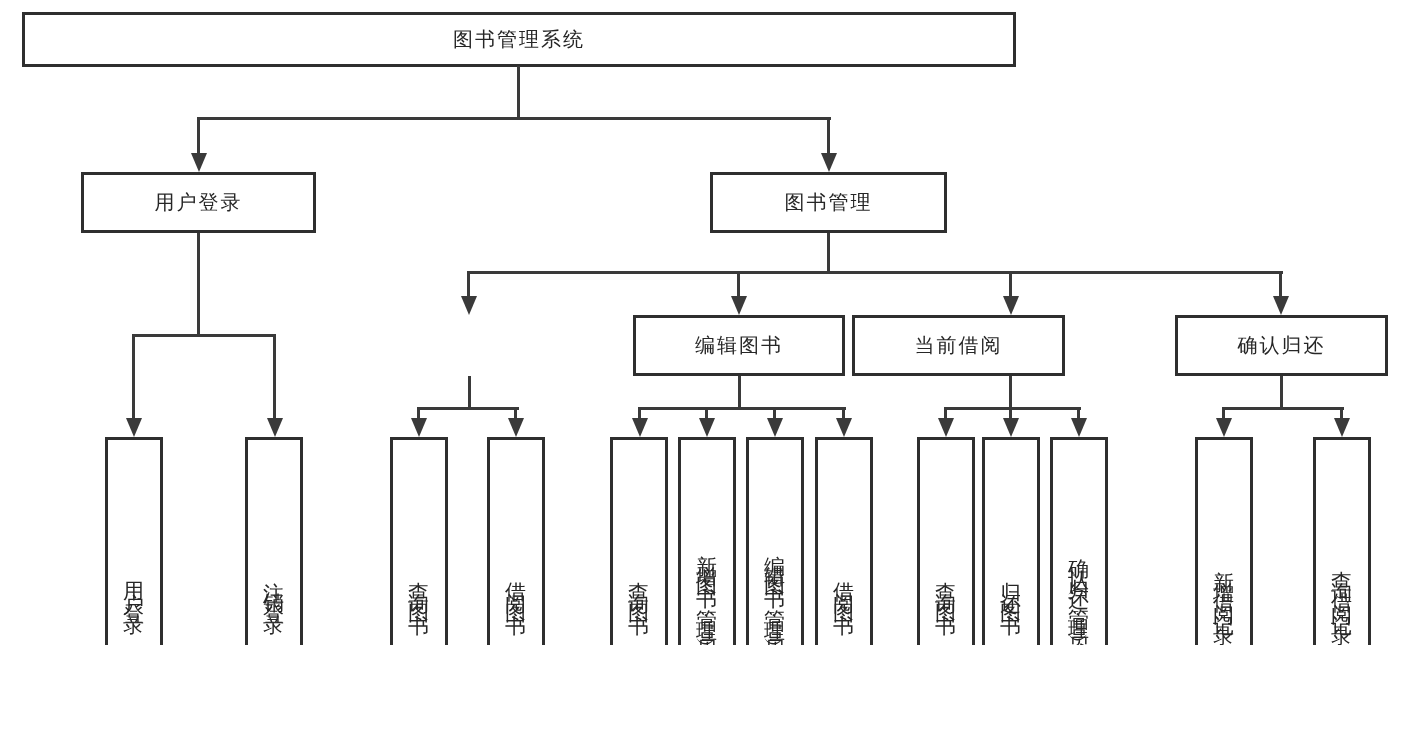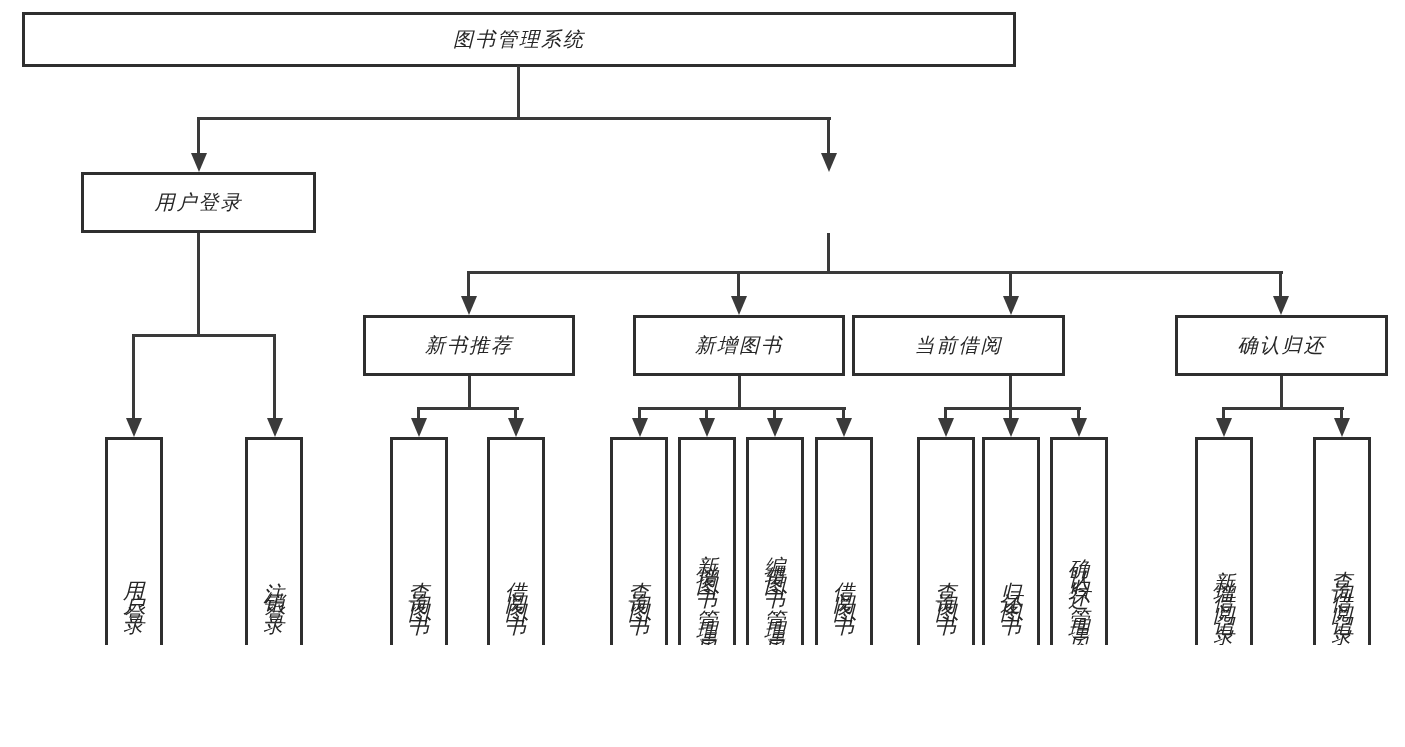--- a/index.html
+++ b/index.html
@@ -5,21 +5,21 @@
   :root{
     --line:#3a3a3a;
     --border:#2f2f2f;
     --text:#262626;
     --background:#ffffff;
     --watermark:#b5b5b5;
   }
   html,body{margin:0;padding:0;background:var(--background);}
   #canvas{
     position:relative;width:1405px;height:645px;background:var(--background);
-    font-family:"Liberation Sans","DejaVu Sans",sans-serif;overflow:hidden;font-style:italic;
+    font-family:"Liberation Sans","DejaVu Sans",sans-serif;overflow:hidden;
   }
   .hbox{
     position:absolute;box-sizing:border-box;background:#fff;
     border:3px solid var(--border);
     display:flex;align-items:center;justify-content:center;
     font-size:20px;letter-spacing:2px;color:var(--text);white-space:nowrap;
   }
   .vbox{
     position:absolute;box-sizing:border-box;background:#fff;
     border:3px solid var(--border);
@@ -55,44 +55,44 @@
   <div class="vline" style="left:517px;top:66px;height:52px"></div>
   <div class="hline" style="left:197px;top:117px;width:634px"></div>
   <div class="vline" style="left:197px;top:117px;height:39px"></div>
   <div class="arrow" style="left:191px;top:153px"></div>
   <div class="vline" style="left:827px;top:117px;height:39px"></div>
   <div class="arrow" style="left:821px;top:153px"></div>
 
   <div class="hbox" style="left:81px;top:172px;width:235px;height:61px">
     <span>用户登录</span>
   </div>
+  <div class="hbox" style="left:710px;top:172px;width:237px;height:61px">
+    <span>图书管理</span>
+  </div>
 
   <div class="vline" style="left:197px;top:233px;height:102px"></div>
   <div class="hline" style="left:132px;top:334px;width:144px"></div>
   <div class="vline" style="left:132px;top:334px;height:86px"></div>
   <div class="arrow" style="left:126px;top:418px"></div>
   <div class="vline" style="left:273px;top:334px;height:86px"></div>
   <div class="arrow" style="left:267px;top:418px"></div>
 
   <div class="vline" style="left:827px;top:233px;height:39px"></div>
   <div class="hline" style="left:467px;top:271px;width:816px"></div>
   <div class="vline" style="left:467px;top:271px;height:28px"></div>
   <div class="arrow" style="left:461px;top:296px"></div>
   <div class="vline" style="left:737px;top:271px;height:28px"></div>
   <div class="arrow" style="left:731px;top:296px"></div>
   <div class="vline" style="left:1009px;top:271px;height:28px"></div>
   <div class="arrow" style="left:1003px;top:296px"></div>
   <div class="vline" style="left:1279px;top:271px;height:28px"></div>
   <div class="arrow" style="left:1273px;top:296px"></div>
 
-  <div class="hbox" style="left:363px;top:315px;width:212px;height:61px">
-    <span>新书推荐</span>
-  </div>
   <div class="hbox" style="left:633px;top:315px;width:212px;height:61px">
-    <span>新增图书</span>
+    <span>编辑图书</span>
   </div>
   <div class="hbox" style="left:852px;top:315px;width:213px;height:61px">
     <span>当前借阅</span>
   </div>
   <div class="hbox" style="left:1175px;top:315px;width:213px;height:61px">
     <span>确认归还</span>
   </div>
 
   <div class="vline" style="left:468px;top:376px;height:32px"></div>
   <div class="hline" style="left:417px;top:407px;width:102px"></div>

